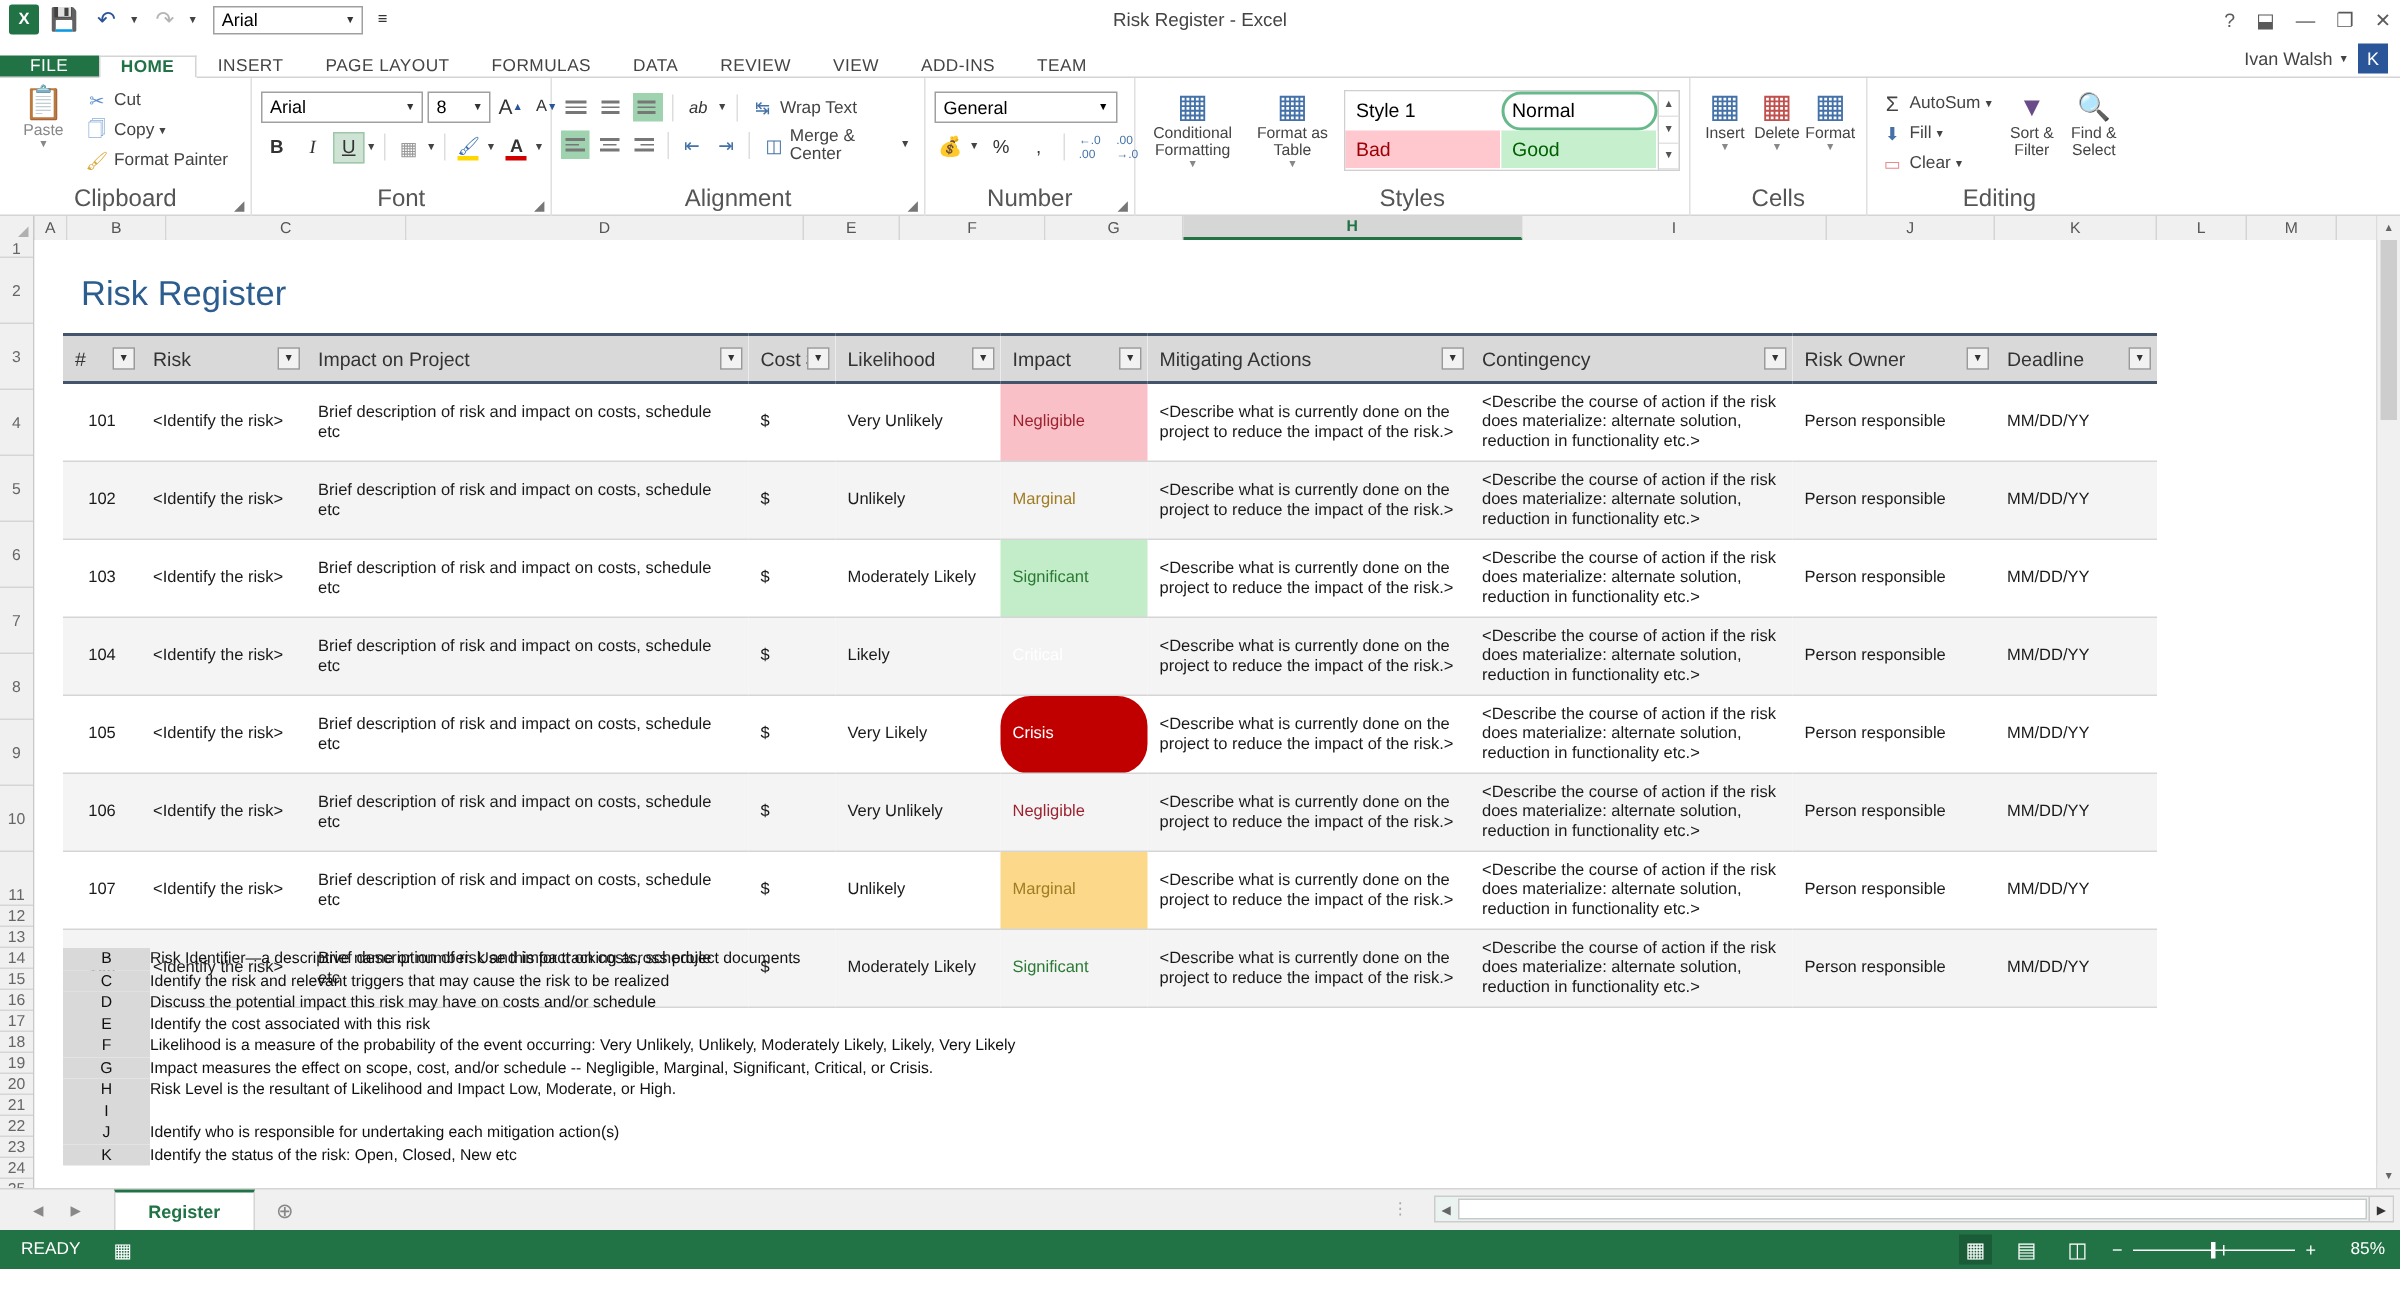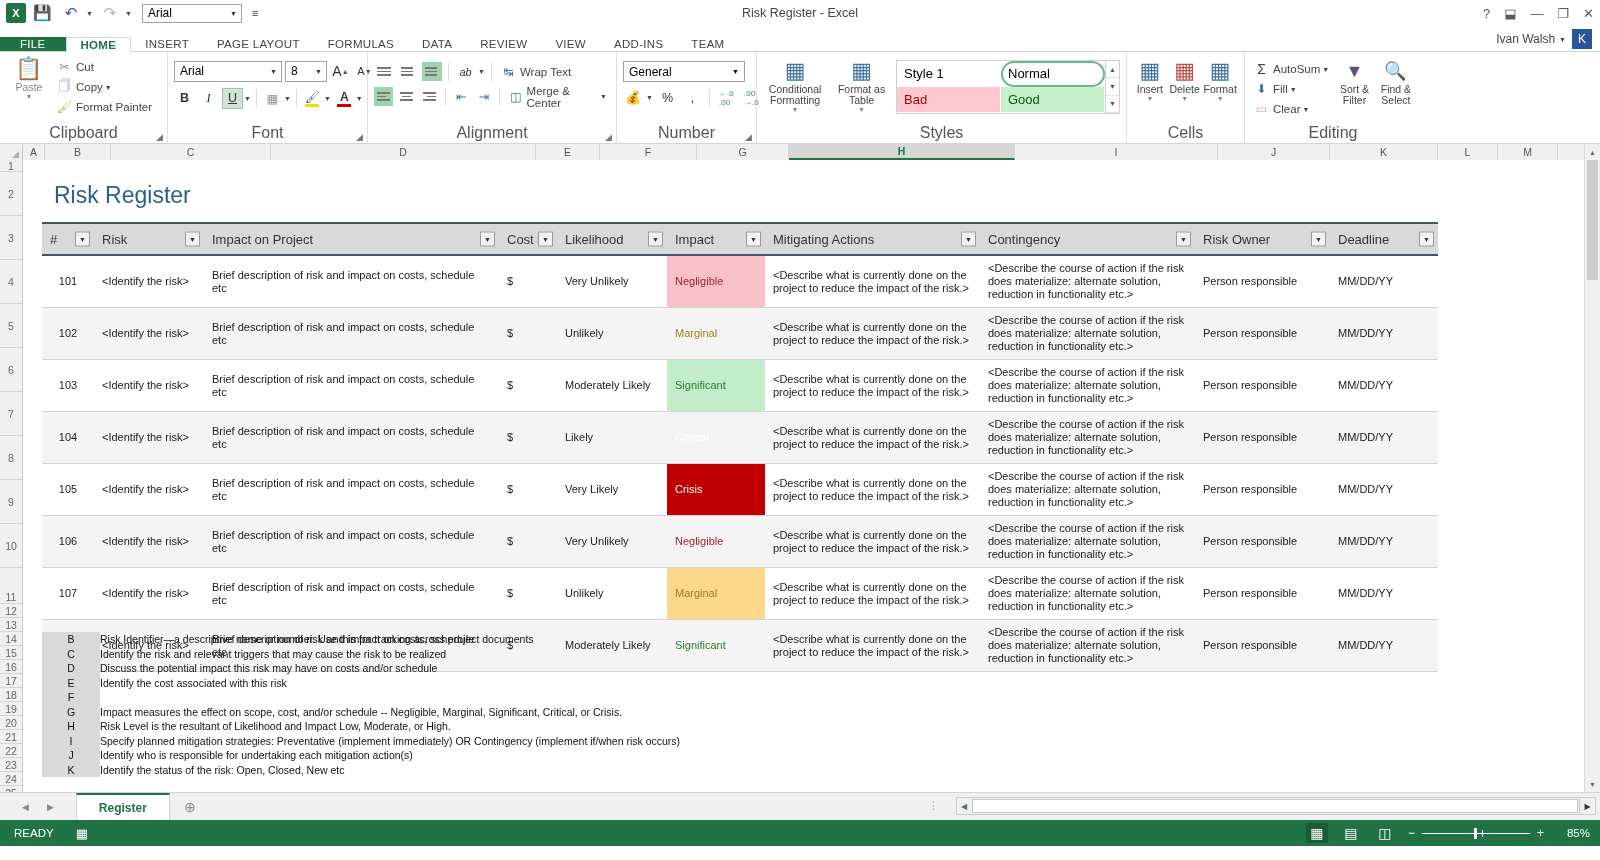--- a/index.html
+++ b/index.html
@@ -308,21 +308,21 @@
   .c-impcol { width: 98px; }
   .c-mit { width: 215px; }
   .c-cont { width: 215px; }
   .c-owner { width: 135px; }
   .c-dead { width: 108px; }
 
   .imp-negligible { background: #f9c0c7; color: #9c2230; }
   .imp-marginal   { background: #fbd88a; color: #a07c23; }
   .imp-significant{ background: #c2edc8; color: #2b7a34; }
   .imp-critical   { background: #1f4e79; color: #ffffff; }
-  .imp-crisis     { background: #c00000; color: #ffffff; }
+  .imp-crisis     { background: #c00000; color: #ffffff; border-radius: 20px; }
 
   .legend {
     position: absolute; left: 19px; top: 472px;
     font-size: 10.5px;
     color: #111;
   }
   .legrow { display: flex; height: 14.5px; align-items: center; }
   .legkey {
     width: 58px; min-width: 58px;
     background: #d9d9d9;
@@ -881,32 +881,32 @@
           <div class="legrow">
             <div class="legkey">D</div>
             <div class="legtxt">Discuss the potential impact this risk may have on costs and/or schedule</div>
           </div>
           <div class="legrow">
             <div class="legkey">E</div>
             <div class="legtxt">Identify the cost associated with this risk</div>
           </div>
           <div class="legrow">
             <div class="legkey">F</div>
+            <div class="legtxt">Likelihood is a measure of the probability of the event occurring: Very Unlikely, Unlikely, Moderately Likely, Likely, Very Likely</div>
           </div>
           <div class="legrow">
             <div class="legkey">G</div>
             <div class="legtxt">Impact measures the effect on scope, cost, and/or schedule -- Negligible, Marginal, Significant, Critical, or Crisis.</div>
           </div>
           <div class="legrow">
             <div class="legkey">H</div>
             <div class="legtxt">Risk Level is the resultant of Likelihood and Impact Low, Moderate, or High.</div>
           </div>
           <div class="legrow">
             <div class="legkey">I</div>
-            <div class="legtxt">Specify planned mitigation strategies: Preventative (implement immediately) OR Contingency (implement if/when risk occurs)</div>
           </div>
           <div class="legrow">
             <div class="legkey">J</div>
             <div class="legtxt">Identify who is responsible for undertaking each mitigation action(s)</div>
           </div>
           <div class="legrow">
             <div class="legkey">K</div>
             <div class="legtxt">Identify the status of the risk: Open, Closed, New etc</div>
           </div>
         </div>

